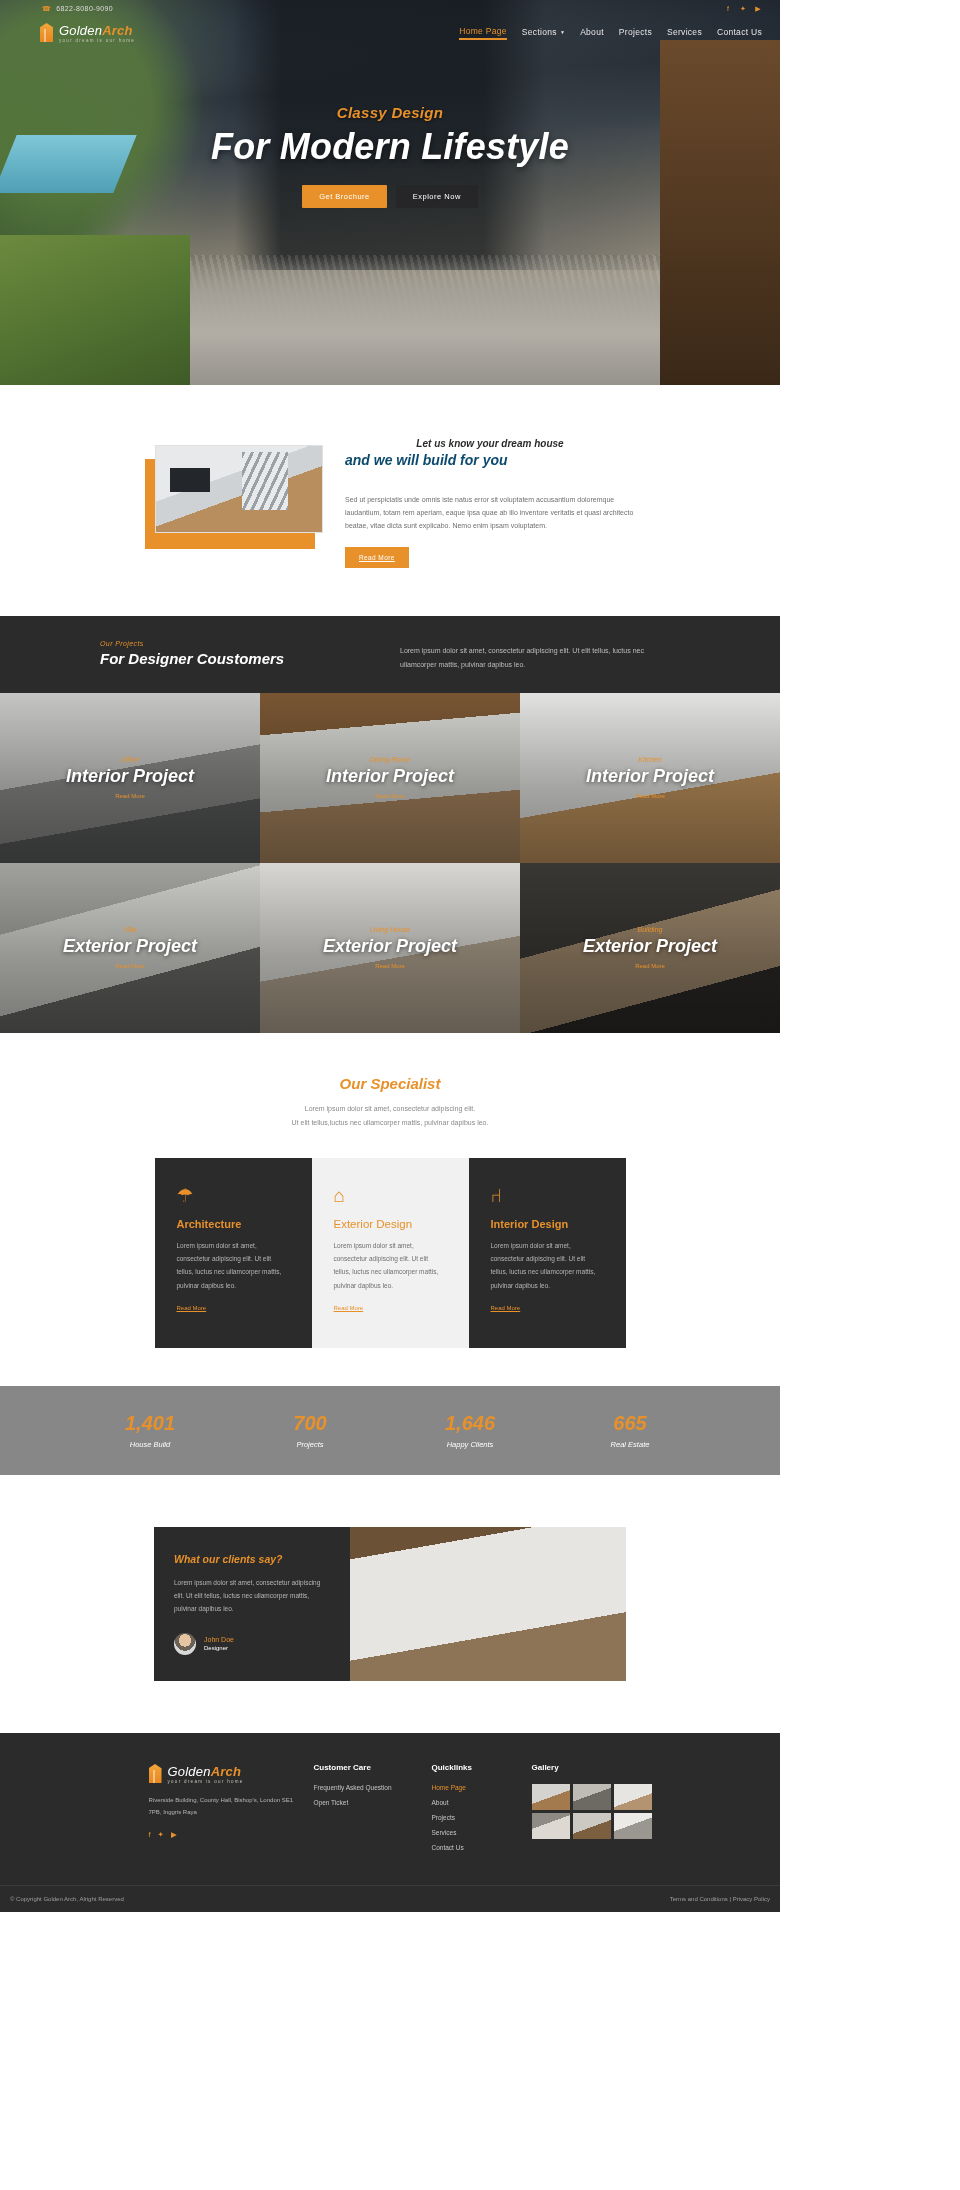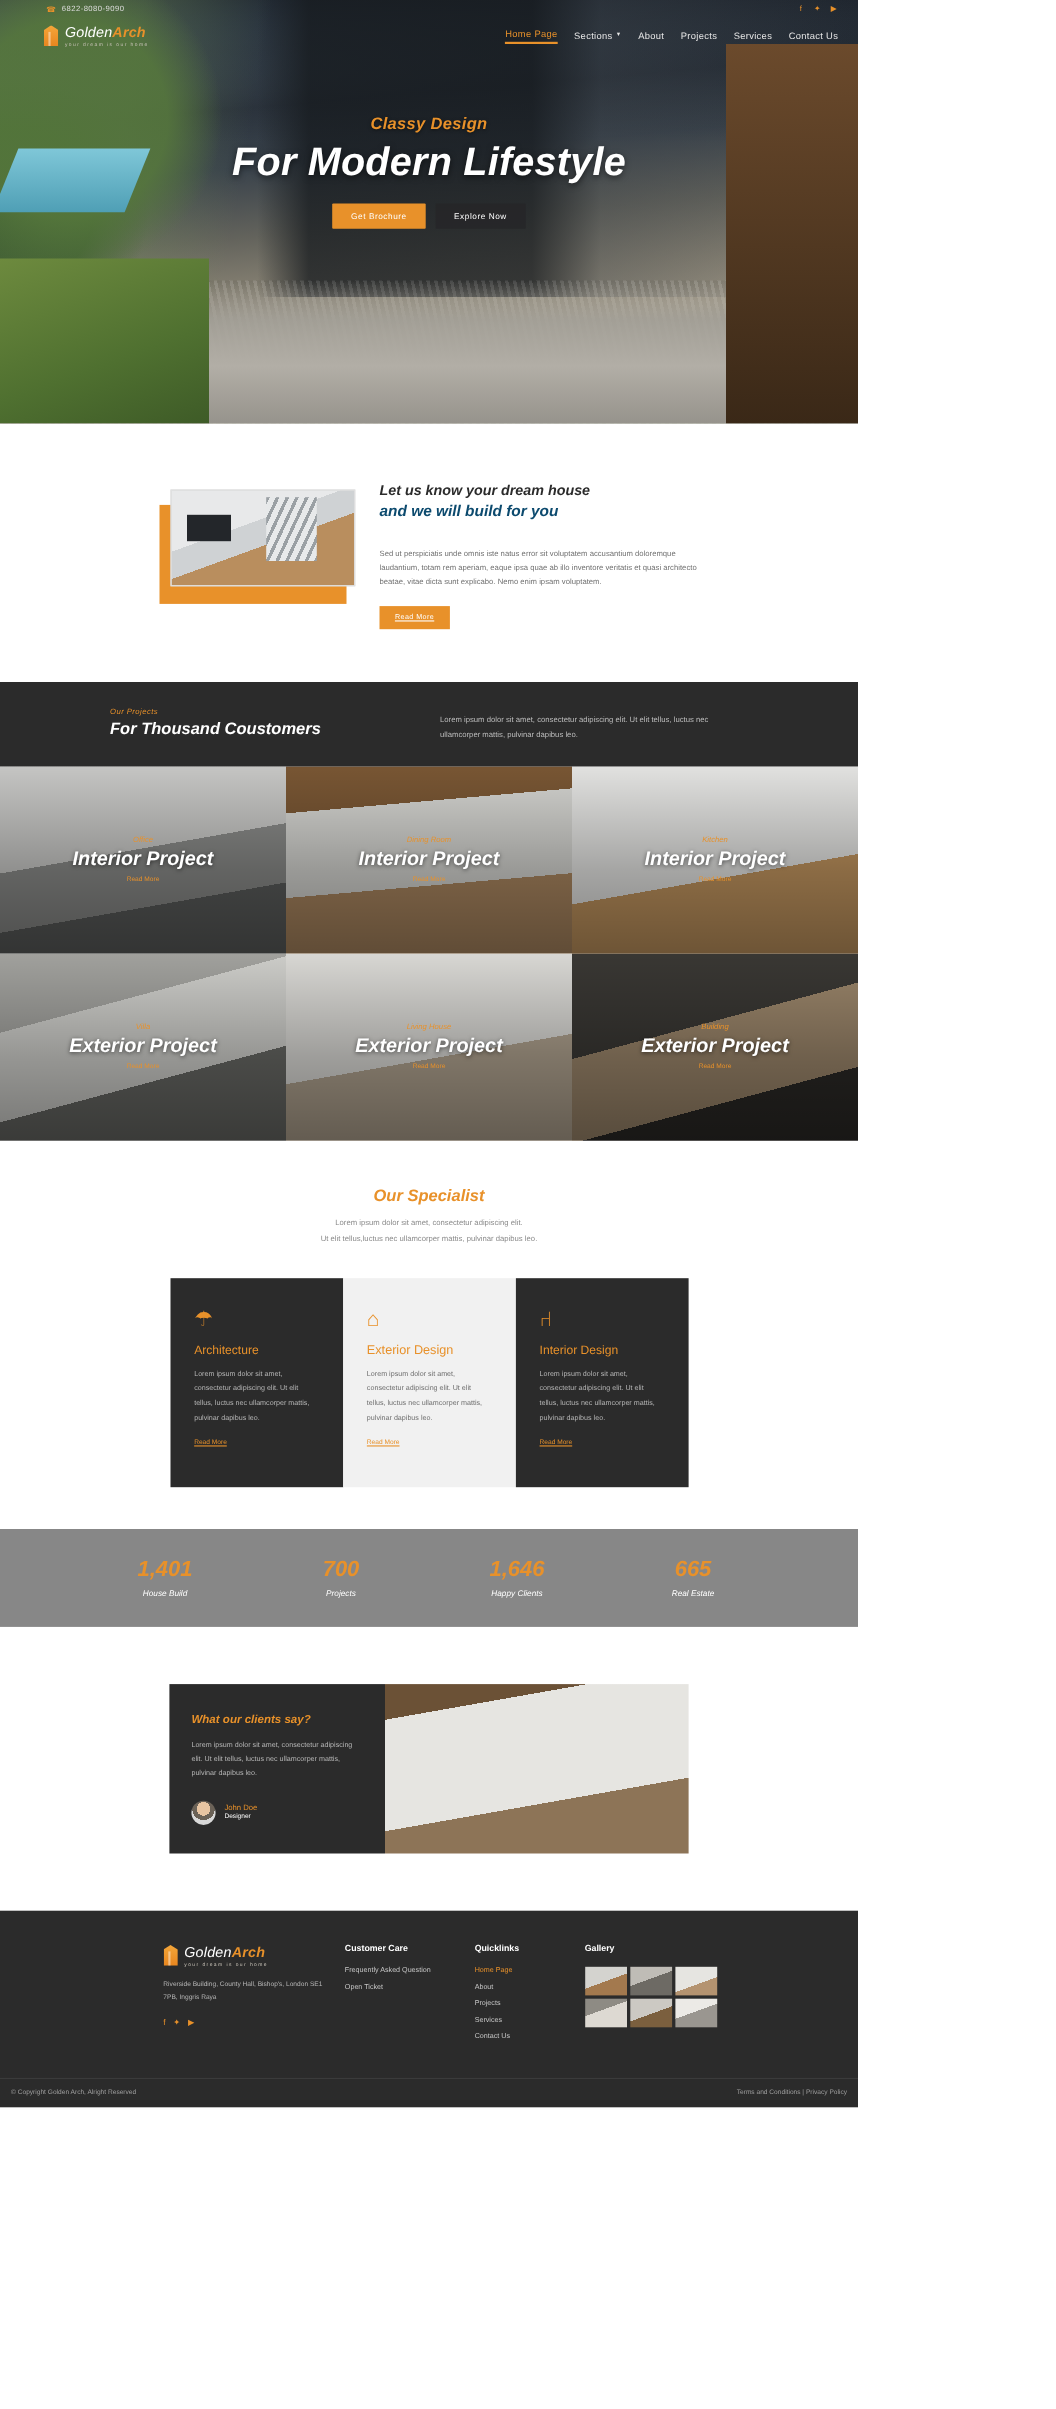--- a/index.html
+++ b/index.html
@@ -137,21 +137,21 @@
   }
   .about-media .photo:after{
     content:""; position:absolute; right: 34px; top: 6px; width: 46px; height: 58px;
     background: repeating-linear-gradient(115deg, #9aa0a4 0 3px, #e7e9ea 3px 8px);
   }
   .about-media .photo:before{
     content:""; position:absolute; left: 14px; top: 22px; width: 40px; height: 24px;
     background:#23262a;
   }
   .about-text { width: 290px; }
-  .about-h1 { font-size: 13px; font-weight: 700; font-style: italic; color: #2b2b2b; line-height: 1.35;}
+  .about-h1 { font-size: 10px; font-weight: 700; font-style: italic; color: #2b2b2b; line-height: 1.35; text-align: center;}
   .about-h2 { font-size: 14px; font-weight: 700; font-style: italic; color: #0c4a6e; line-height: 1.35; margin-bottom: 25px;}
   .about-p { font-size: 7px; line-height: 1.85; color: #707070; }
   .btn-read { display:inline-block; margin-top: 14px; background:#e8912a; color:#fff; font-size:6.5px; padding:7px 14px; letter-spacing:.4px;}
 
   
   .projects-head {
     background: #2b2b2b; padding: 24px 0 22px 0;
     display: flex; justify-content: center; gap: 0;
   }
   .projects-head .left { width: 300px; }
@@ -179,21 +179,21 @@
 
   
   .specialist { padding: 42px 0 0 0; text-align: center; }
   .sp-title { font-size: 15px; font-weight: 700; font-style: italic; color: #e8912a; }
   .sp-sub { font-size: 7px; color: #8a8a8a; line-height: 2; margin-top: 10px; }
   .sp-cards { display: flex; justify-content: center; margin-top: 28px; }
   .sp-card { width: 157px; min-height: 190px; padding: 28px 22px 26px 22px; text-align: left; }
   .sp-card.dark { background: #2b2b2b; }
   .sp-card.light { background: #f1f1f1; }
   .sp-card .sp-icon { font-size: 19px; color: #e8912a; line-height: 1; margin-bottom: 13px; display:block;}
-  .sp-card .sp-h { font-size: 11px; font-weight: 400; color: #e8912a; margin-bottom: 9px; }
+  .sp-card .sp-h { font-size: 11px; font-weight: 700; color: #e8912a; margin-bottom: 9px; }
   .sp-card.light .sp-h { font-weight: 400; font-size: 11.5px; }
   .sp-card .sp-p { font-size: 6.5px; line-height: 2.05; }
   .sp-card.dark .sp-p { color: #b5b5b5; }
   .sp-card.light .sp-p { color: #6f6f6f; }
   .sp-card .sp-link { display:inline-block; font-size: 6px; color: #e8912a; margin-top: 13px; }
 
   
   .stats {
     margin-top: 38px; background: #878787; color: #fff;
     display: flex; justify-content: center; gap: 0; padding: 26px 0;
@@ -325,21 +325,21 @@
       <div class="about-h2">and we will build for you</div>
       <p class="about-p">Sed ut perspiciatis unde omnis iste natus error sit voluptatem accusantium doloremque laudantium, totam rem aperiam, eaque ipsa quae ab illo inventore veritatis et quasi architecto beatae, vitae dicta sunt explicabo. Nemo enim ipsam voluptatem.</p>
       <a class="btn-read" href="#">Read More</a>
     </div>
   </section>
 
   <section>
     <div class="projects-head">
       <div class="left">
         <div class="kicker">Our Projects</div>
-        <div class="title">For Thousand Coustomers</div>
+        <div class="title">For Designer Coustomers</div>
       </div>
       <div class="right">Lorem ipsum dolor sit amet, consectetur adipiscing elit. Ut elit tellus, luctus nec ullamcorper mattis, pulvinar dapibus leo.</div>
     </div>
 
     <div class="grid">
       <div class="tile ph1">
           <div class="overlay">
         <span class="t-kicker">Office</span>
         <span class="t-title">Interior Project</span>
         <span class="t-link">Read More</span>

